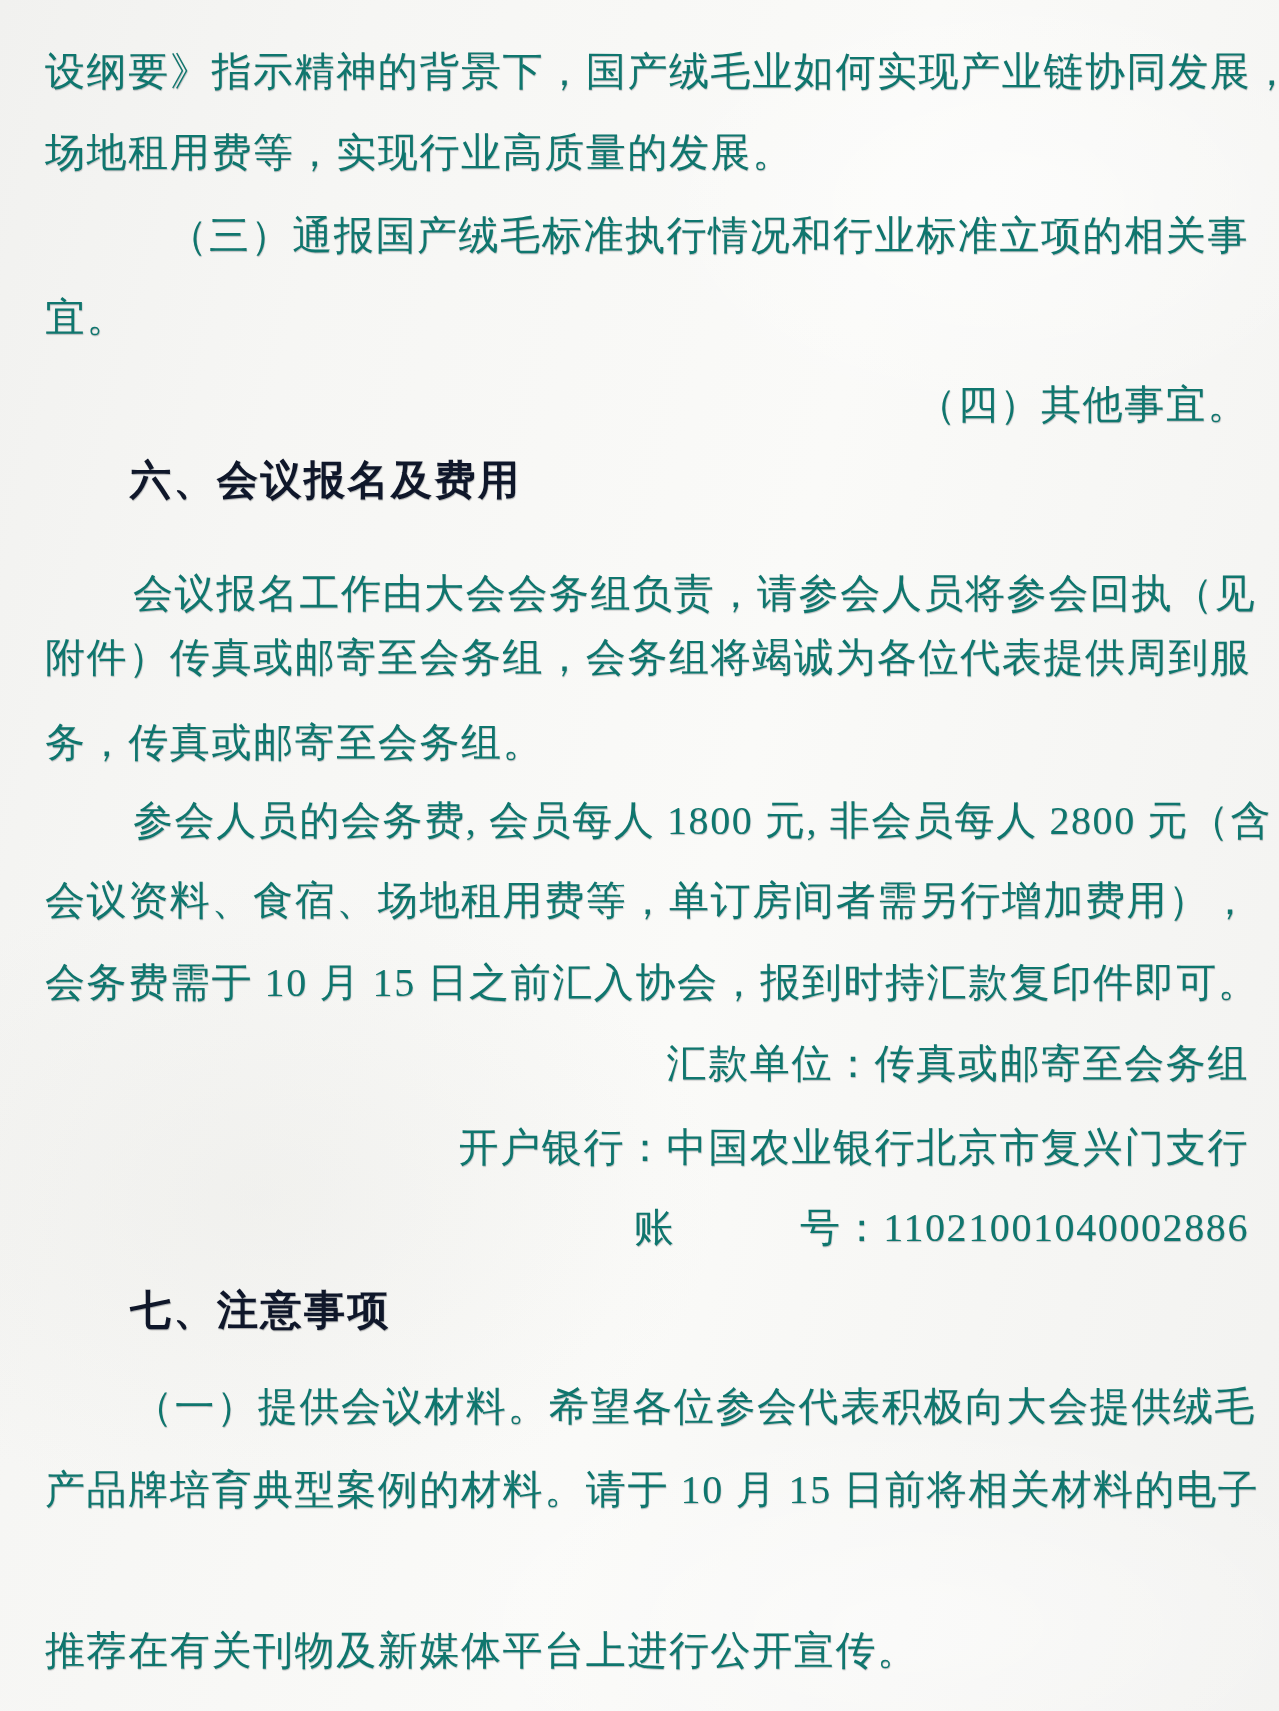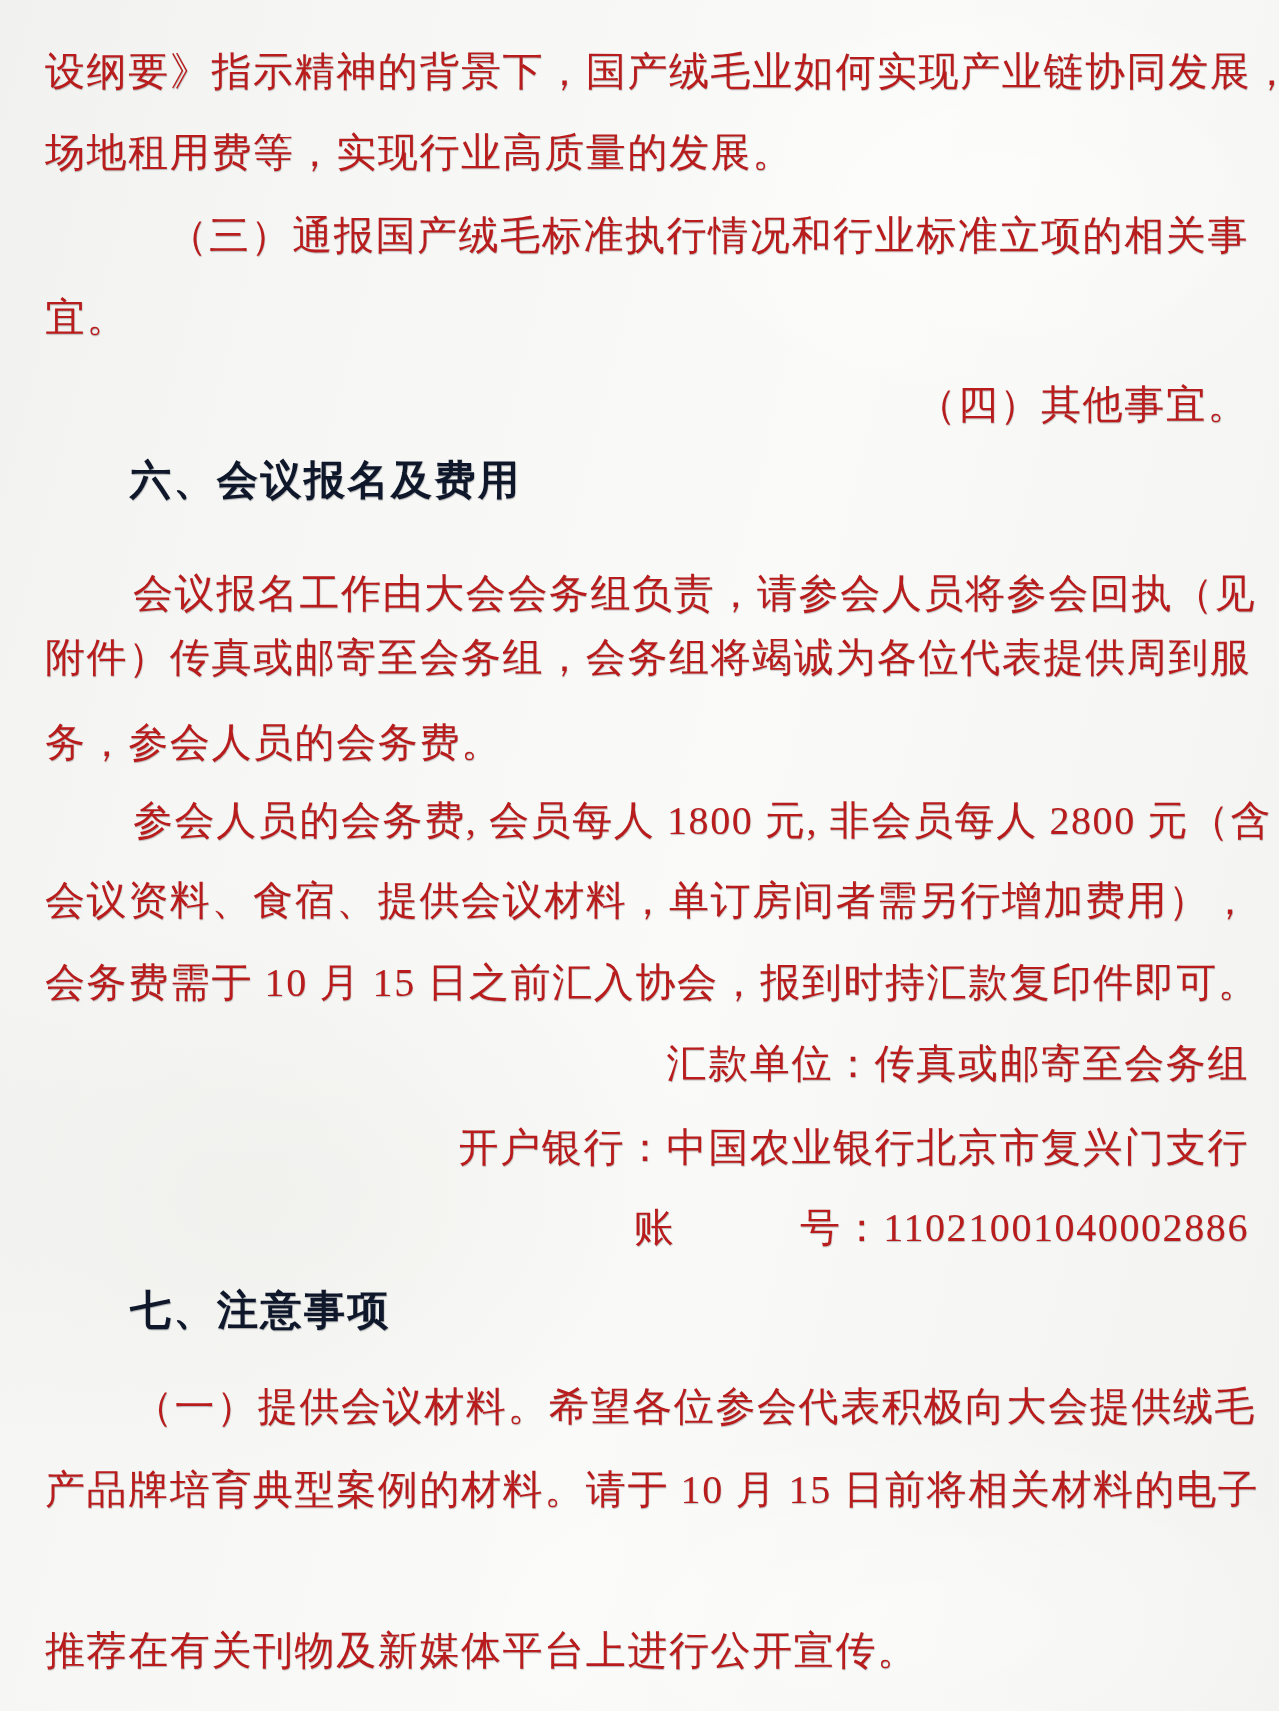--- a/index.html
+++ b/index.html
@@ -29,21 +29,21 @@
       radial-gradient(700px 300px at 70% 95%, rgba(255,255,255,0.5), rgba(255,255,255,0) 70%);
     pointer-events: none;
   }
   .line {
     position: absolute;
     left: 45px;
     right: 30px;
     white-space: nowrap;
     font-size: 40px;
     line-height: 1.1;
-    color: #b91c1c;
+    color: #0f766e;
     letter-spacing: 1.6px;
     text-shadow: 0.5px 0.5px 1px rgba(70, 73, 76, 0.35);
   }
   .indent { padding-left: 88px; text-align: right; }
   .heading {
     font-family: "Liberation Sans", sans-serif;
     font-weight: 700;
     font-size: 41px;
     color: #0f172a;
     letter-spacing: 2.5px;
@@ -56,23 +56,23 @@
 
 <div class="page">
   <div class="line" style="top:50px">设纲要》指示精神的背景下，国产绒毛业如何实现产业链协同发展，</div>
   <div class="line" style="top:131px">场地租用费等，实现行业高质量的发展。</div>
   <div class="line indent" style="top:214px">（三）通报国产绒毛标准执行情况和行业标准立项的相关事</div>
   <div class="line" style="top:296px">宜。</div>
   <div class="line indent" style="top:383px">（四）其他事宜。</div>
   <div class="line heading" style="top:458px">六、会议报名及费用</div>
   <div class="line indent" style="top:572px">会议报名工作由大会会务组负责，请参会人员将参会回执（见</div>
   <div class="line" style="top:636px">附件）传真或邮寄至会务组，会务组将竭诚为各位代表提供周到服</div>
-  <div class="line" style="top:721px">务，参会人员的会务费。</div>
+  <div class="line" style="top:721px">务，传真或邮寄至会务组。</div>
   <div class="line indent" style="top:799px">参会人员的会务费, 会员每人 1800 元, 非会员每人 2800 元（含</div>
-  <div class="line" style="top:879px">会议资料、食宿、提供会议材料，单订房间者需另行增加费用），</div>
+  <div class="line" style="top:879px">会议资料、食宿、场地租用费等，单订房间者需另行增加费用），</div>
   <div class="line" style="top:961px">会务费需于 10 月 15 日之前汇入协会，报到时持汇款复印件即可。</div>
   <div class="line indent" style="top:1042px">汇款单位：传真或邮寄至会务组</div>
   <div class="line indent" style="top:1126px">开户银行：中国农业银行北京市复兴门支行</div>
   <div class="line indent" style="top:1206px">账　　　号：11021001040002886</div>
   <div class="line heading" style="top:1288px">七、注意事项</div>
   <div class="line indent" style="top:1385px">（一）提供会议材料。希望各位参会代表积极向大会提供绒毛</div>
   <div class="line" style="top:1468px">产品牌培育典型案例的材料。请于 10 月 15 日前将相关材料的电子</div>
   <div class="line" style="top:1629px">推荐在有关刊物及新媒体平台上进行公开宣传。</div>
 </div>
 

